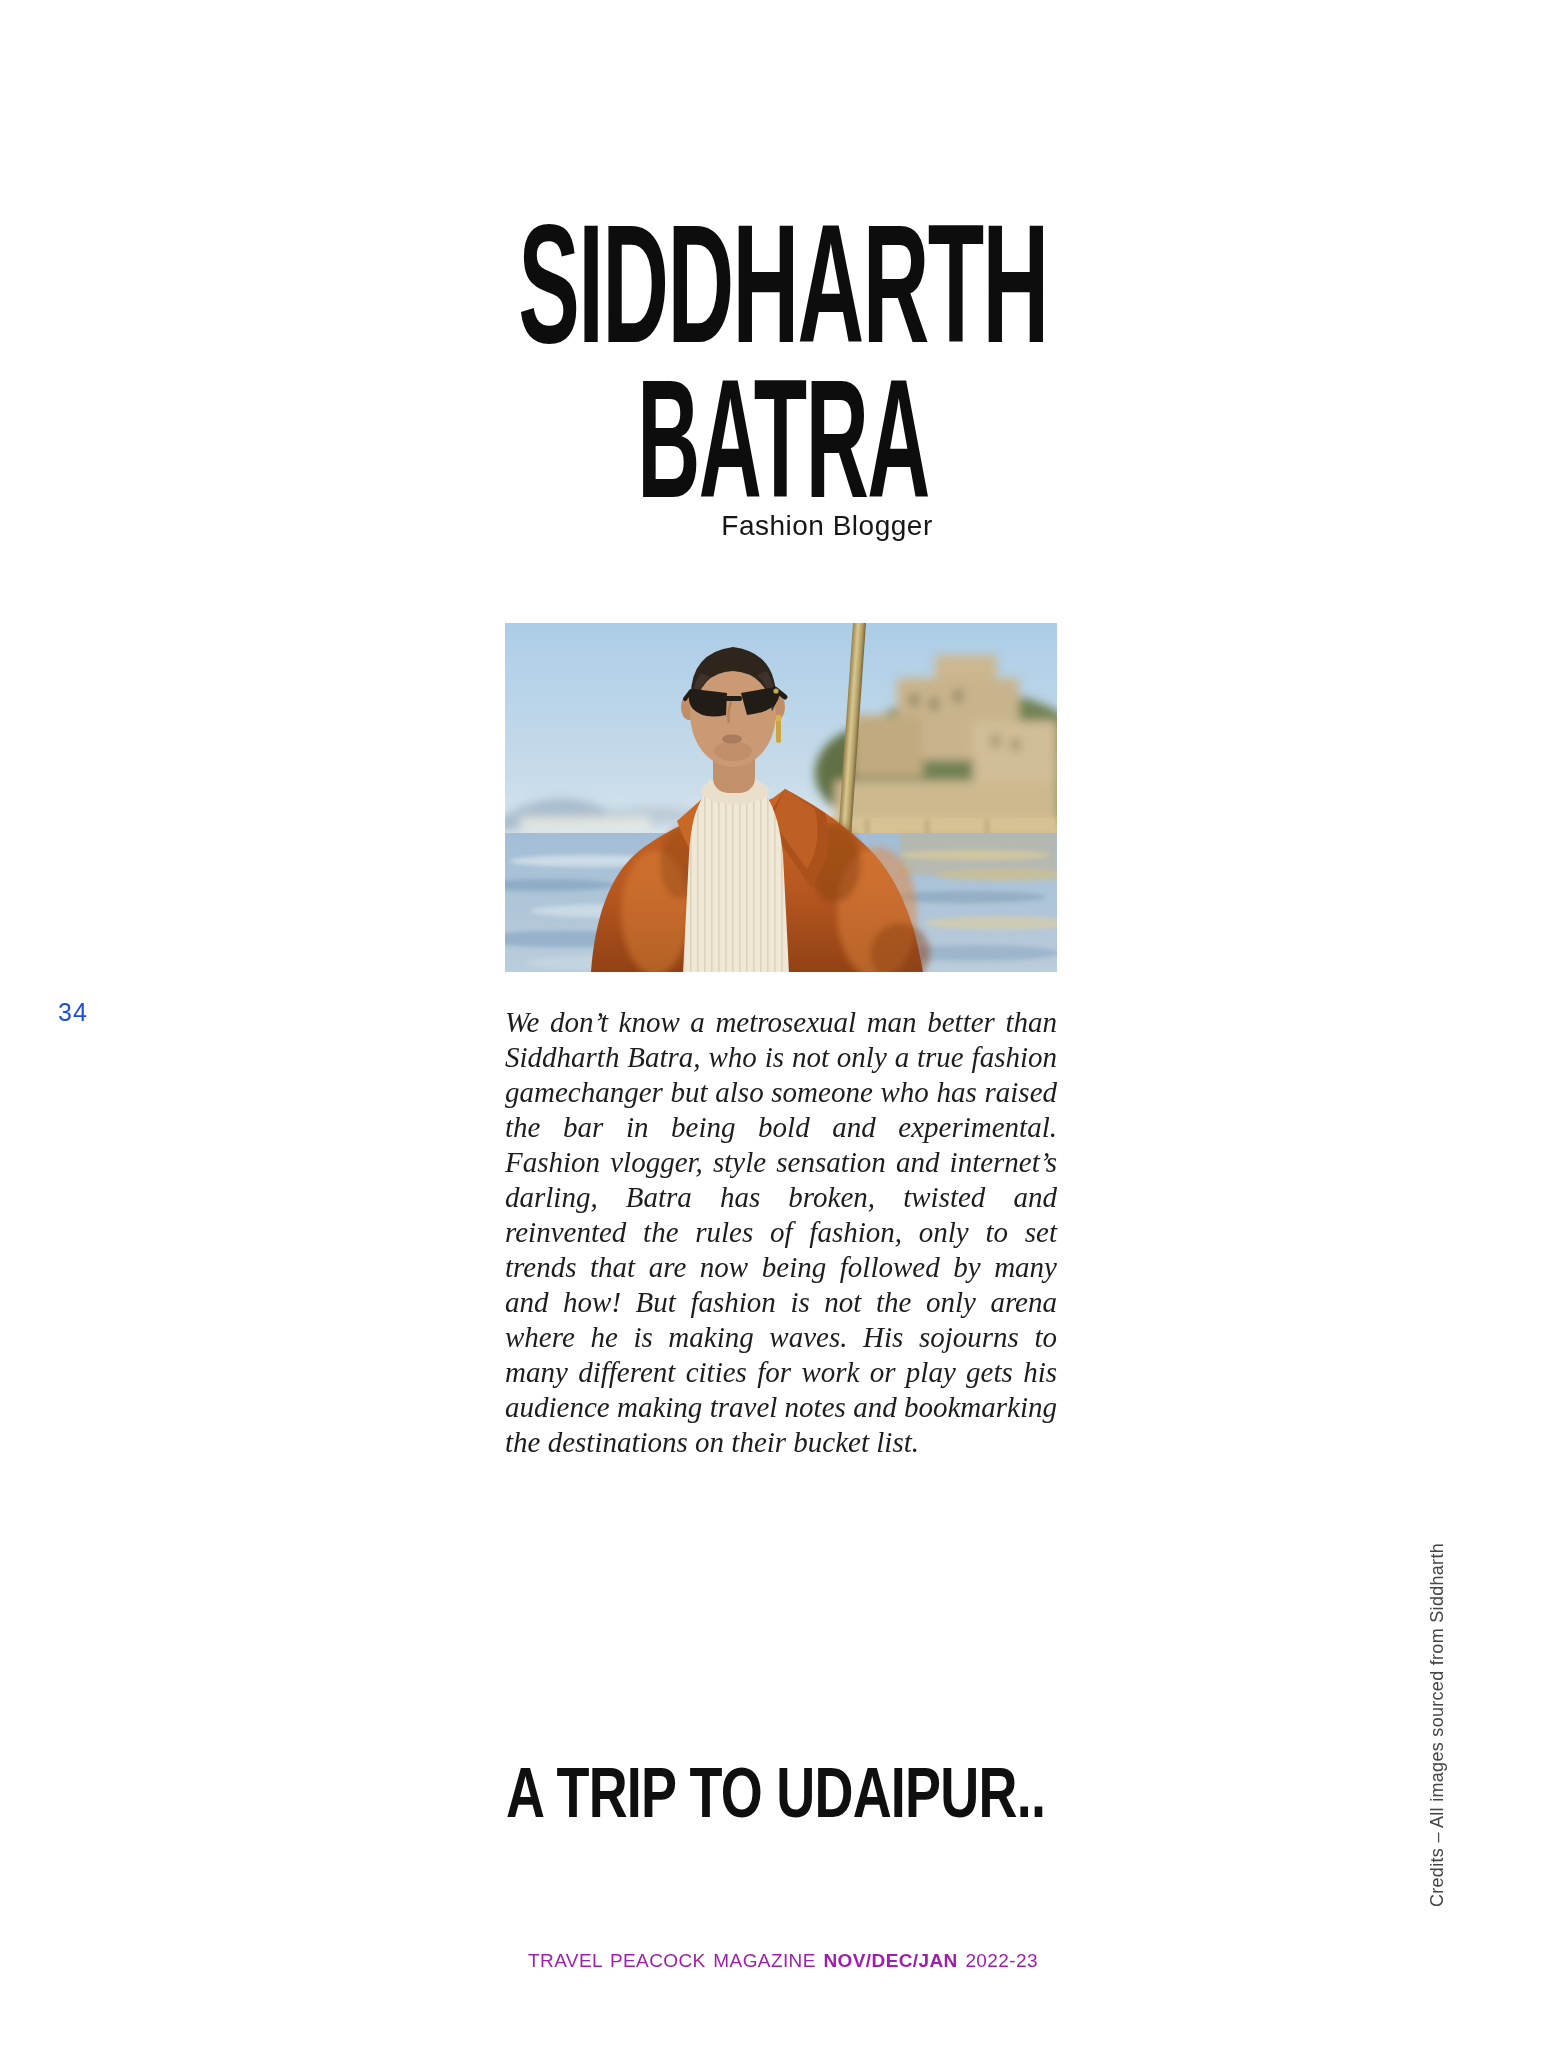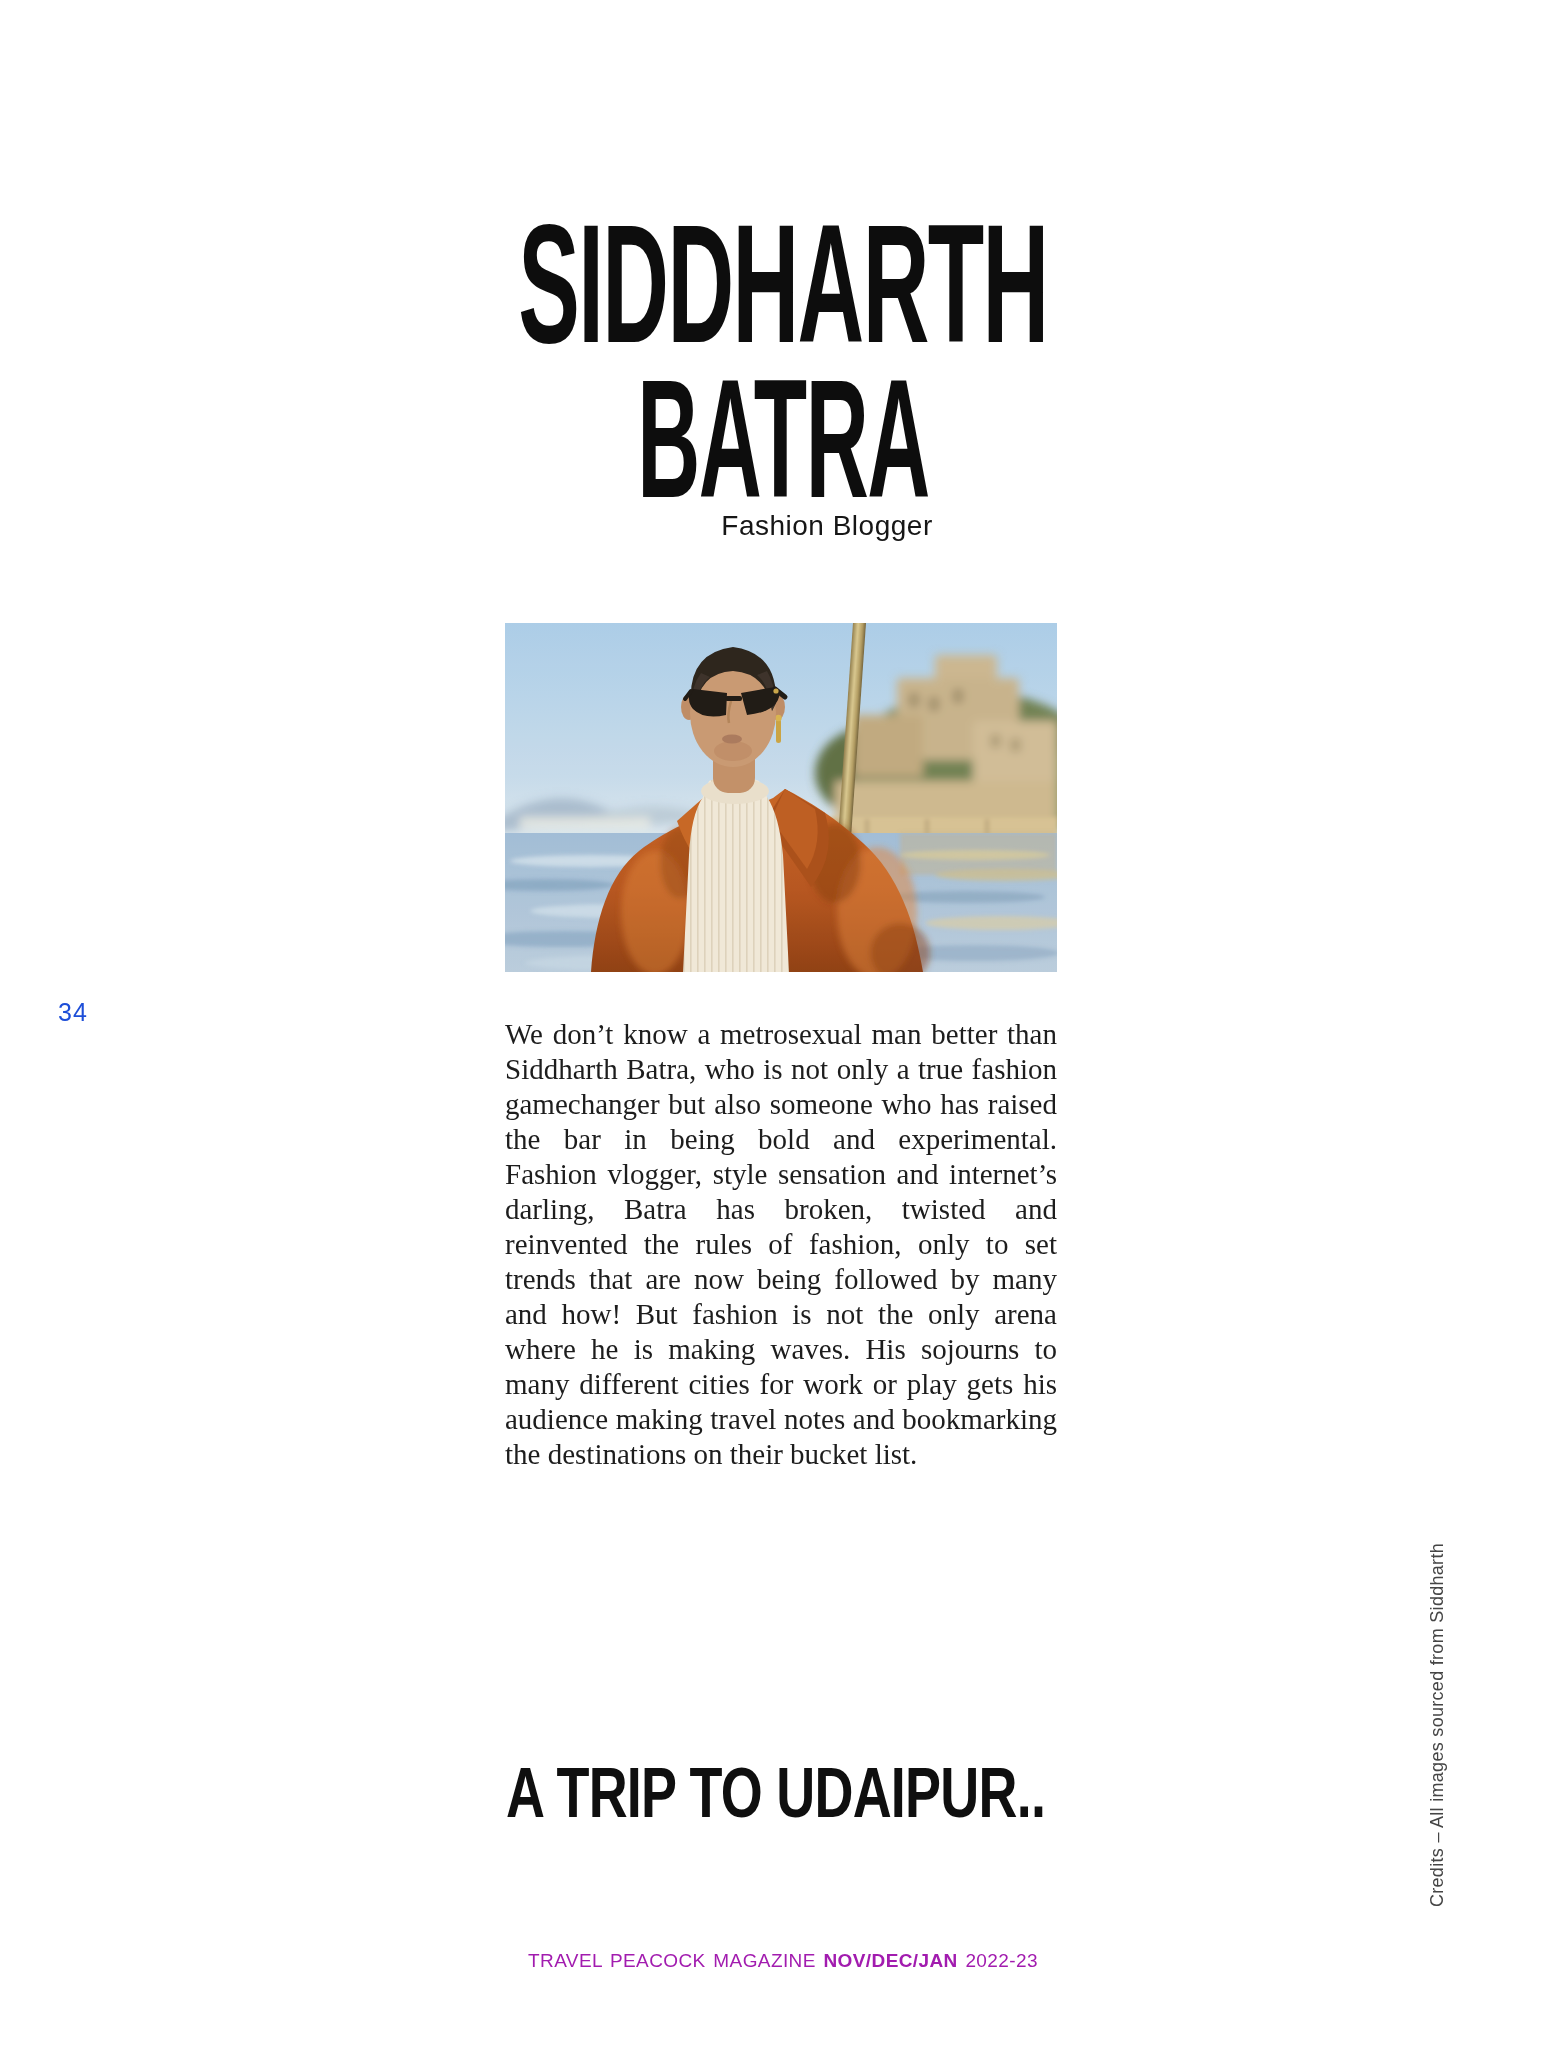--- a/index.html
+++ b/index.html
@@ -26,21 +26,21 @@
     position:absolute;left:505px;top:623px;width:552px;height:349px;overflow:hidden;
     background:#bcd4e6;
   }
   .photo svg{display:block;}
   .body-copy{
     position:absolute;left:505px;top:1005px;width:552px;
     font-family:"Liberation Serif","DejaVu Serif",serif;
     font-size:29px;line-height:35px;color:#1d1d1d;
     text-align:justify;
   }
-  .body-copy p{margin:12px 0 24px 0;}
+  .body-copy p{margin:0 0 24px 0;font-style:italic;}
   .section-heading{
     position:absolute;left:506px;top:1757px;margin:0;
     font-size:71px;font-weight:bold;color:#0f0f0f;line-height:1;
     letter-spacing:-1px;white-space:nowrap;
     transform:scaleX(.76);transform-origin:left center;
   }
   .footer{
     position:absolute;left:0;top:1950px;width:100%;text-align:center;
     font-size:19px;color:#a21caf;letter-spacing:.4px;word-spacing:2px;
   }

